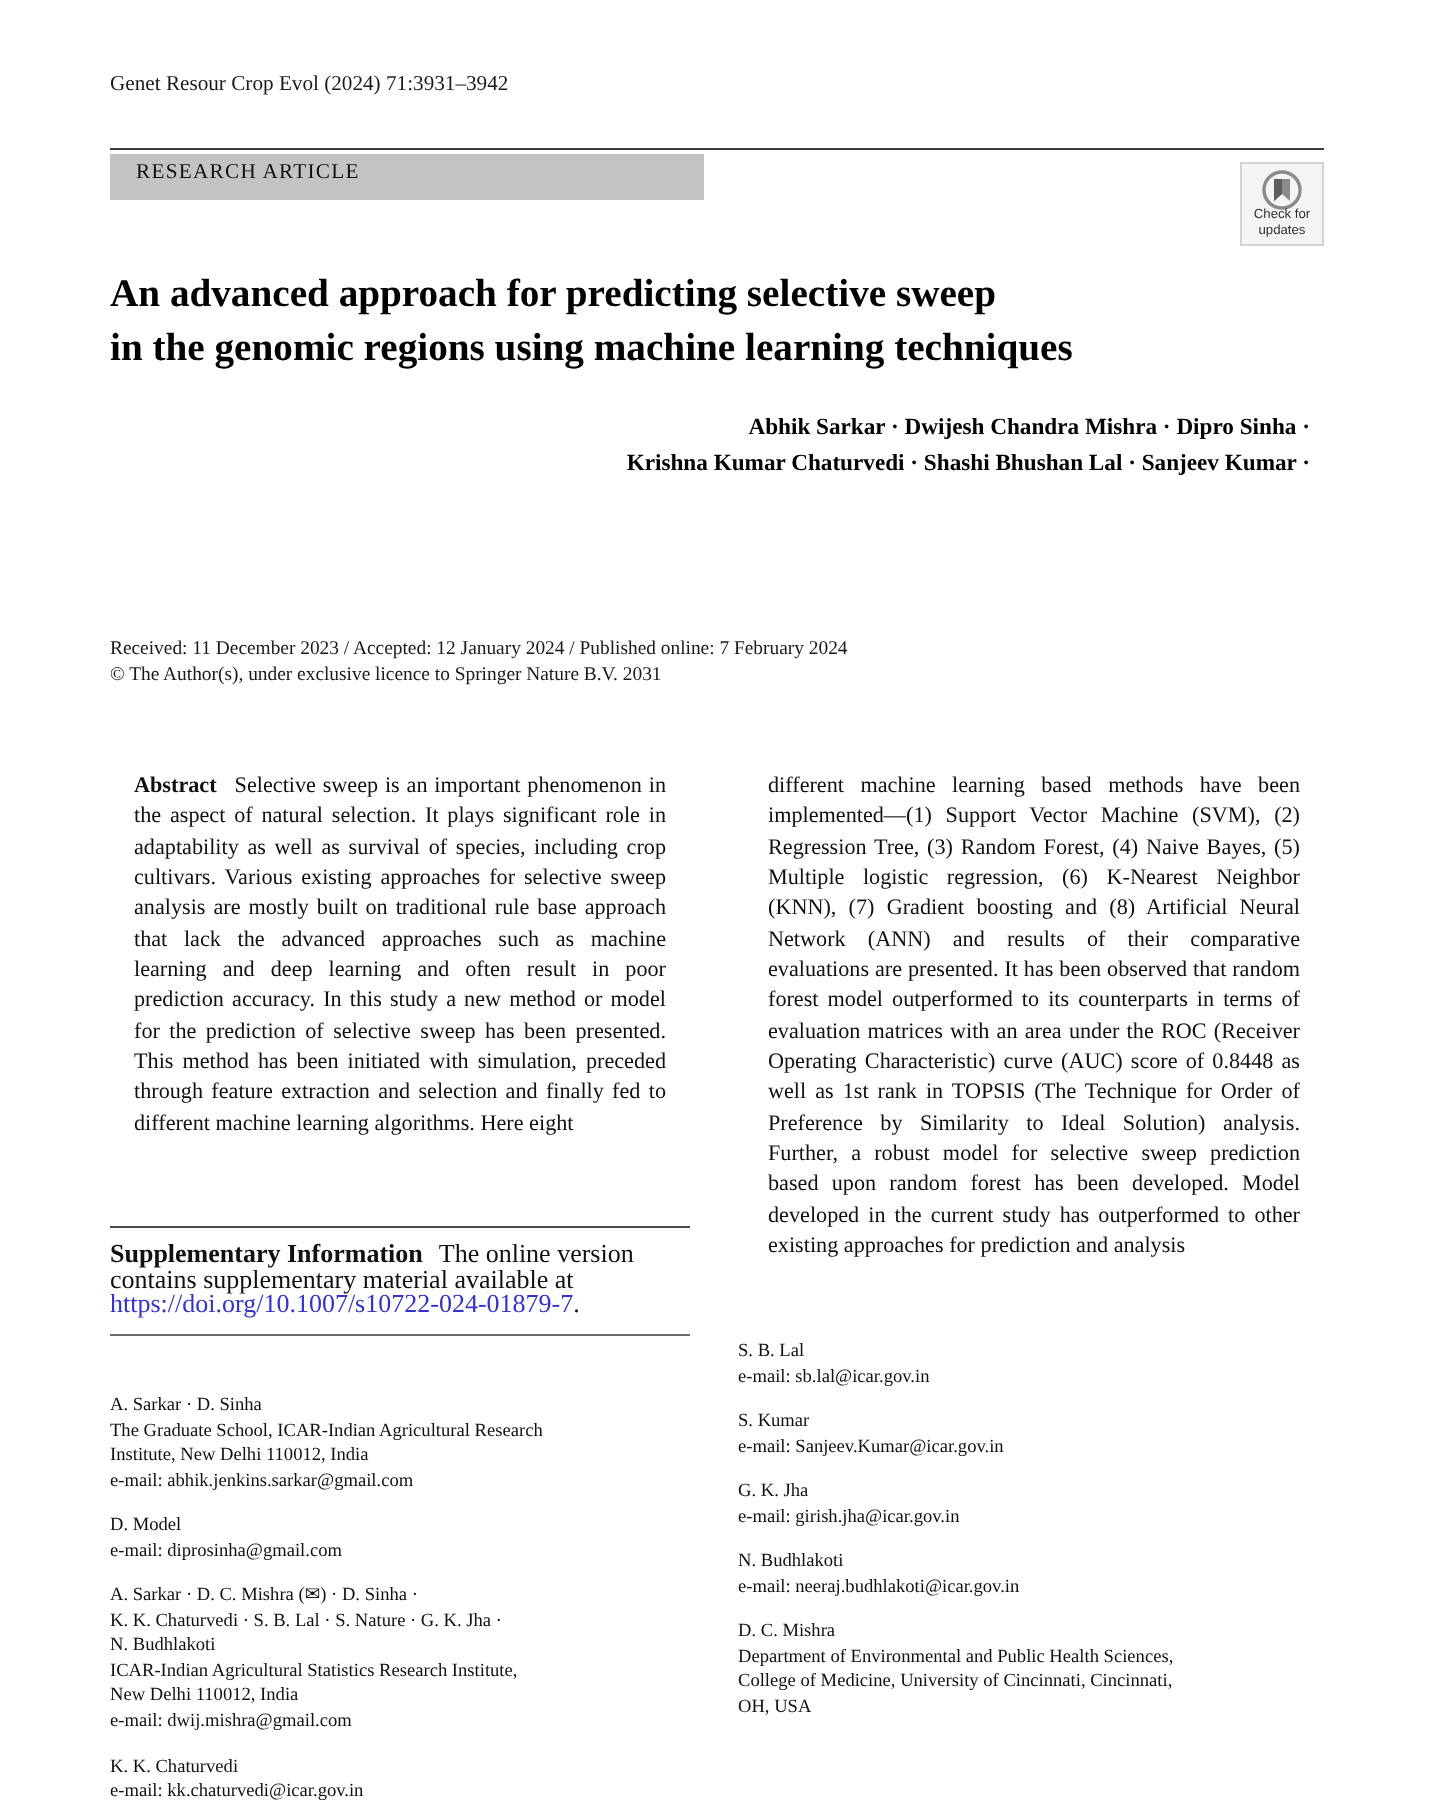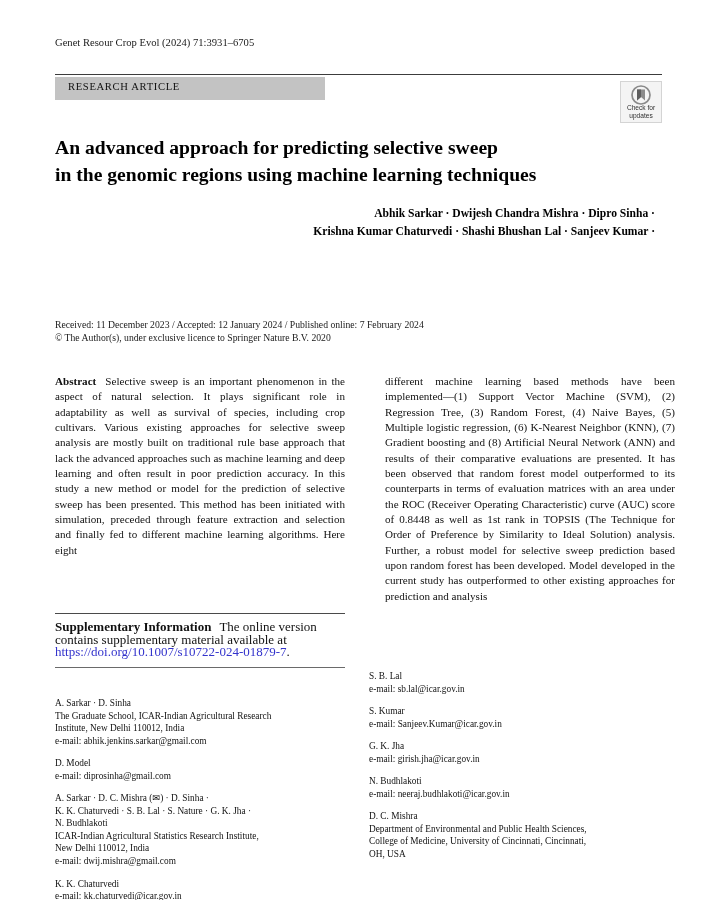--- a/index.html
+++ b/index.html
@@ -42,21 +42,21 @@
     width: 607px;
     height: 1.4px;
     background: #3c3c3c;
   }
 
   
   .banner {
     position: absolute;
     left: 55px;
     top: 77px;
-    width: 270px;
+    width: 297px;
     height: 23px;
     background: #c3c3c3;
   }
   .banner-label {
     position: absolute;
     left: 13px;
     top: 4px;
     font-size: 10.6px;
     letter-spacing: 0.65px;
     color: #111111;
@@ -135,22 +135,22 @@
     top: 374px;
     width: 290px;
     font-size: 11.1px;
     line-height: 15.35px;
     text-align: justify;
     color: #101010;
     -webkit-hyphens: none;
     hyphens: none;
   }
   .col-left  { left: 55px; }
-  .col-right { left: 385px; }
-  .col p { margin: 0; }
+  .col-right { left: 372px; }
+  .col p { margin: 12px; }
   .abs-label {
     font-weight: bold;
   }
   .abs-gap { display: inline-block; width: 9px; }
 
   
   .supp-rule-top {
     position: absolute;
     left: 55px;
     top: 613px;
@@ -193,21 +193,21 @@
   .aff-right { left: 369px; }
   .aff-group { margin-bottom: 10px; }
   .aff-group:last-child { margin-bottom: 0; }
 </style>
 </head>
 <body>
 
 <div class="page">
 
   <div class="journal-head">
-    <div>Genet Resour Crop Evol (2024) 71:3931–6705</div>
+    <div>Genet Resour Crop Evol (2024) 71:3931–3942</div>
   </div>
 
   <div class="top-rule"></div>
 
   <div class="banner">
     <span class="banner-label">RESEARCH ARTICLE</span>
   </div>
 
   <div class="crossmark">
     <svg class="cm-logo" viewBox="0 0 40 40">
@@ -226,21 +226,21 @@
     <div>in the genomic regions using machine learning techniques</div>
   </div>
 
   <div class="authors">
     <div>Abhik Sarkar · Dwijesh Chandra Mishra · Dipro Sinha ·</div>
     <div>Krishna Kumar Chaturvedi · Shashi Bhushan Lal · Sanjeev Kumar ·</div>
   </div>
 
   <div class="pubinfo">
     <div>Received: 11 December 2023 / Accepted: 12 January 2024 / Published online: 7 February 2024</div>
-    <div>© The Author(s), under exclusive licence to Springer Nature B.V. 2020</div>
+    <div>© The Author(s), under exclusive licence to Springer Nature B.V. 2031</div>
   </div>
 
   <div class="col col-left">
     <p><span class="abs-label">Abstract</span><span class="abs-gap"></span><span>Selective sweep is an important phenomenon in the aspect of natural selection. It plays significant role in adaptability as well as survival of species, including crop cultivars. Various existing approaches for selective sweep analysis are mostly built on traditional rule base approach that lack the advanced approaches such as machine learning and deep learning and often result in poor prediction accuracy. In this study a new method or model for the prediction of selective sweep has been presented. This method has been initiated with simulation, preceded through feature extraction and selection and finally fed to different machine learning algorithms. Here eight</span></p>
   </div>
 
   <div class="col col-right">
     <p><span>different machine learning based methods have been implemented—(1) Support Vector Machine (SVM), (2) Regression Tree, (3) Random Forest, (4) Naive Bayes, (5) Multiple logistic regression, (6) K-Nearest Neighbor (KNN), (7) Gradient boosting and (8) Artificial Neural Network (ANN) and results of their comparative evaluations are presented. It has been observed that random forest model outperformed to its counterparts in terms of evaluation matrices with an area under the ROC (Receiver Operating Characteristic) curve (AUC) score of 0.8448 as well as 1st rank in TOPSIS (The Technique for Order of Preference by Similarity to Ideal Solution) analysis. Further, a robust model for selective sweep prediction based upon random forest has been developed. Model developed in the current study has outperformed to other existing approaches for prediction and analysis</span></p>
   </div>
 

